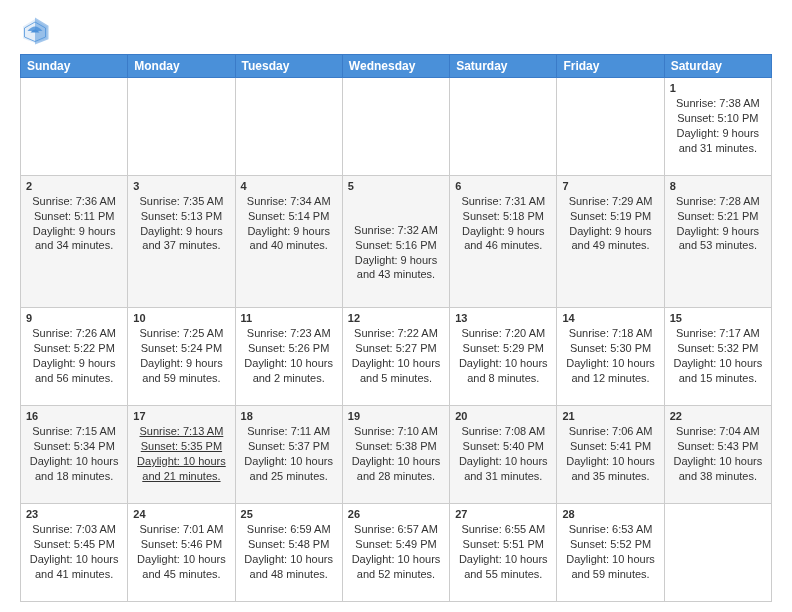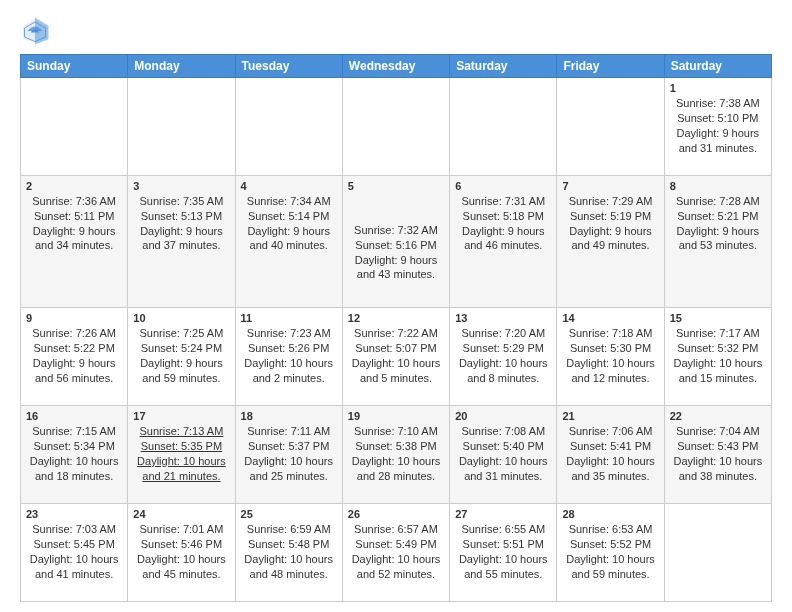--- a/index.html
+++ b/index.html
@@ -207,21 +207,21 @@
           </td>
           <td>
             <span class="day-num">11</span>
             <div class="day-info" style="white-space: pre-line;">Sunrise: 7:23 AM
 Sunset: 5:26 PM
 Daylight: 10 hours and 2 minutes.</div>
           </td>
           <td>
             <span class="day-num">12</span>
             <div class="day-info" style="white-space: pre-line;">Sunrise: 7:22 AM
-Sunset: 5:07 PM
+Sunset: 5:27 PM
 Daylight: 10 hours and 5 minutes.</div>
           </td>
           <td>
             <span class="day-num">13</span>
             <div class="day-info" style="white-space: pre-line;">Sunrise: 7:20 AM
 Sunset: 5:29 PM
 Daylight: 10 hours and 8 minutes.</div>
           </td>
           <td>
             <span class="day-num">14</span>

